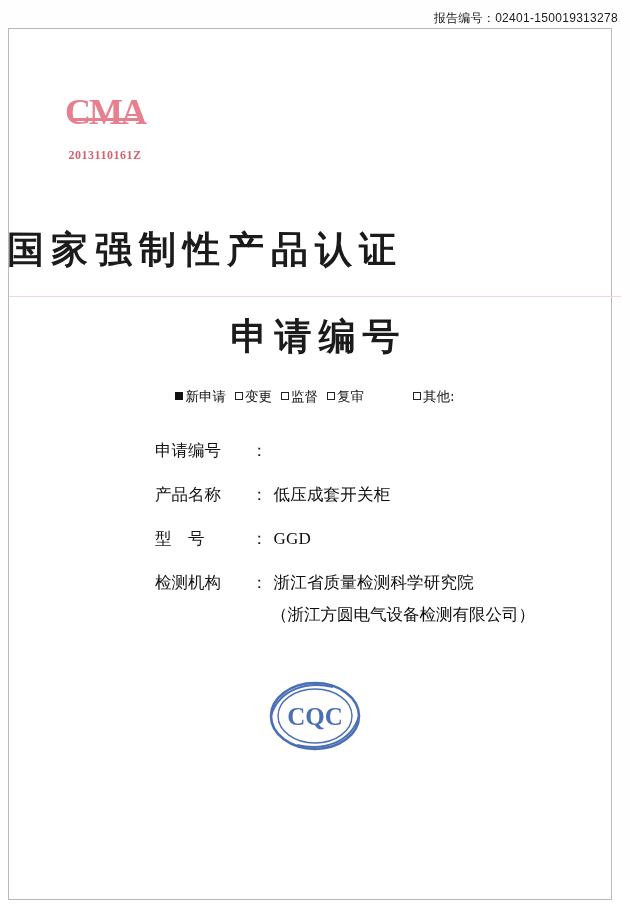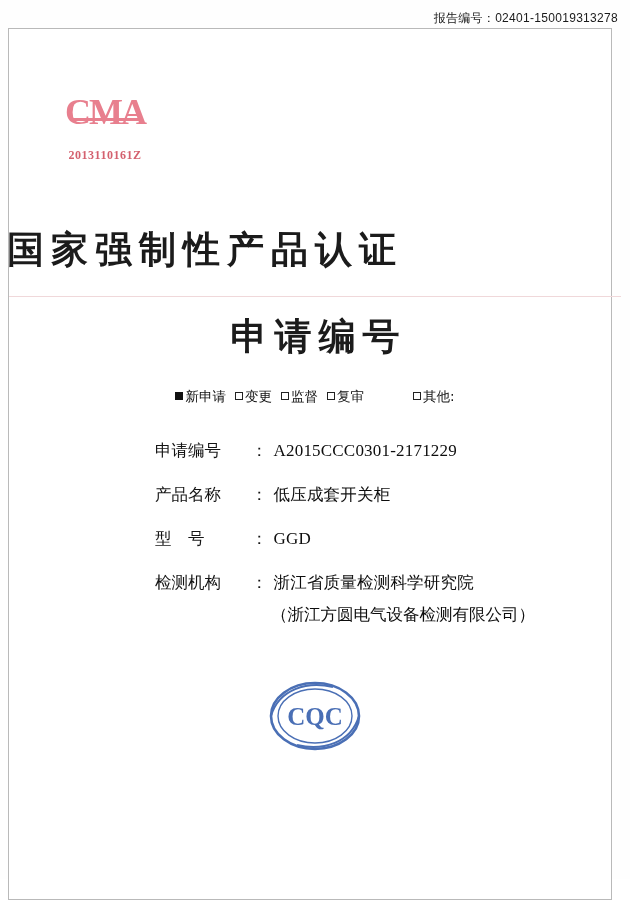--- a/index.html
+++ b/index.html
@@ -277,21 +277,20 @@
 
   <div class="checkrow">
     <span class="opt"><span class="box checked"></span><span>新申请</span></span><span class="opt"><span class="box"></span><span>变更</span></span><span class="opt"><span class="box"></span><span>监督</span></span><span class="opt"><span class="box"></span><span>复审</span></span><span class="opt"><span class="box"></span><span>其他:</span></span>
   </div>
 
   <div class="fields">
 
     <div class="field">
       <span class="flabel">申请编号</span>
       <span class="fcolon">：</span>
-      <span class="fvalue">A2015CCC0301-2171229</span>
     </div>
 
     <div class="field">
       <span class="flabel">产品名称</span>
       <span class="fcolon">：</span>
       <span class="fvalue cn">低压成套开关柜</span>
     </div>
 
     <div class="field">
       <span class="flabel">型　号</span>

